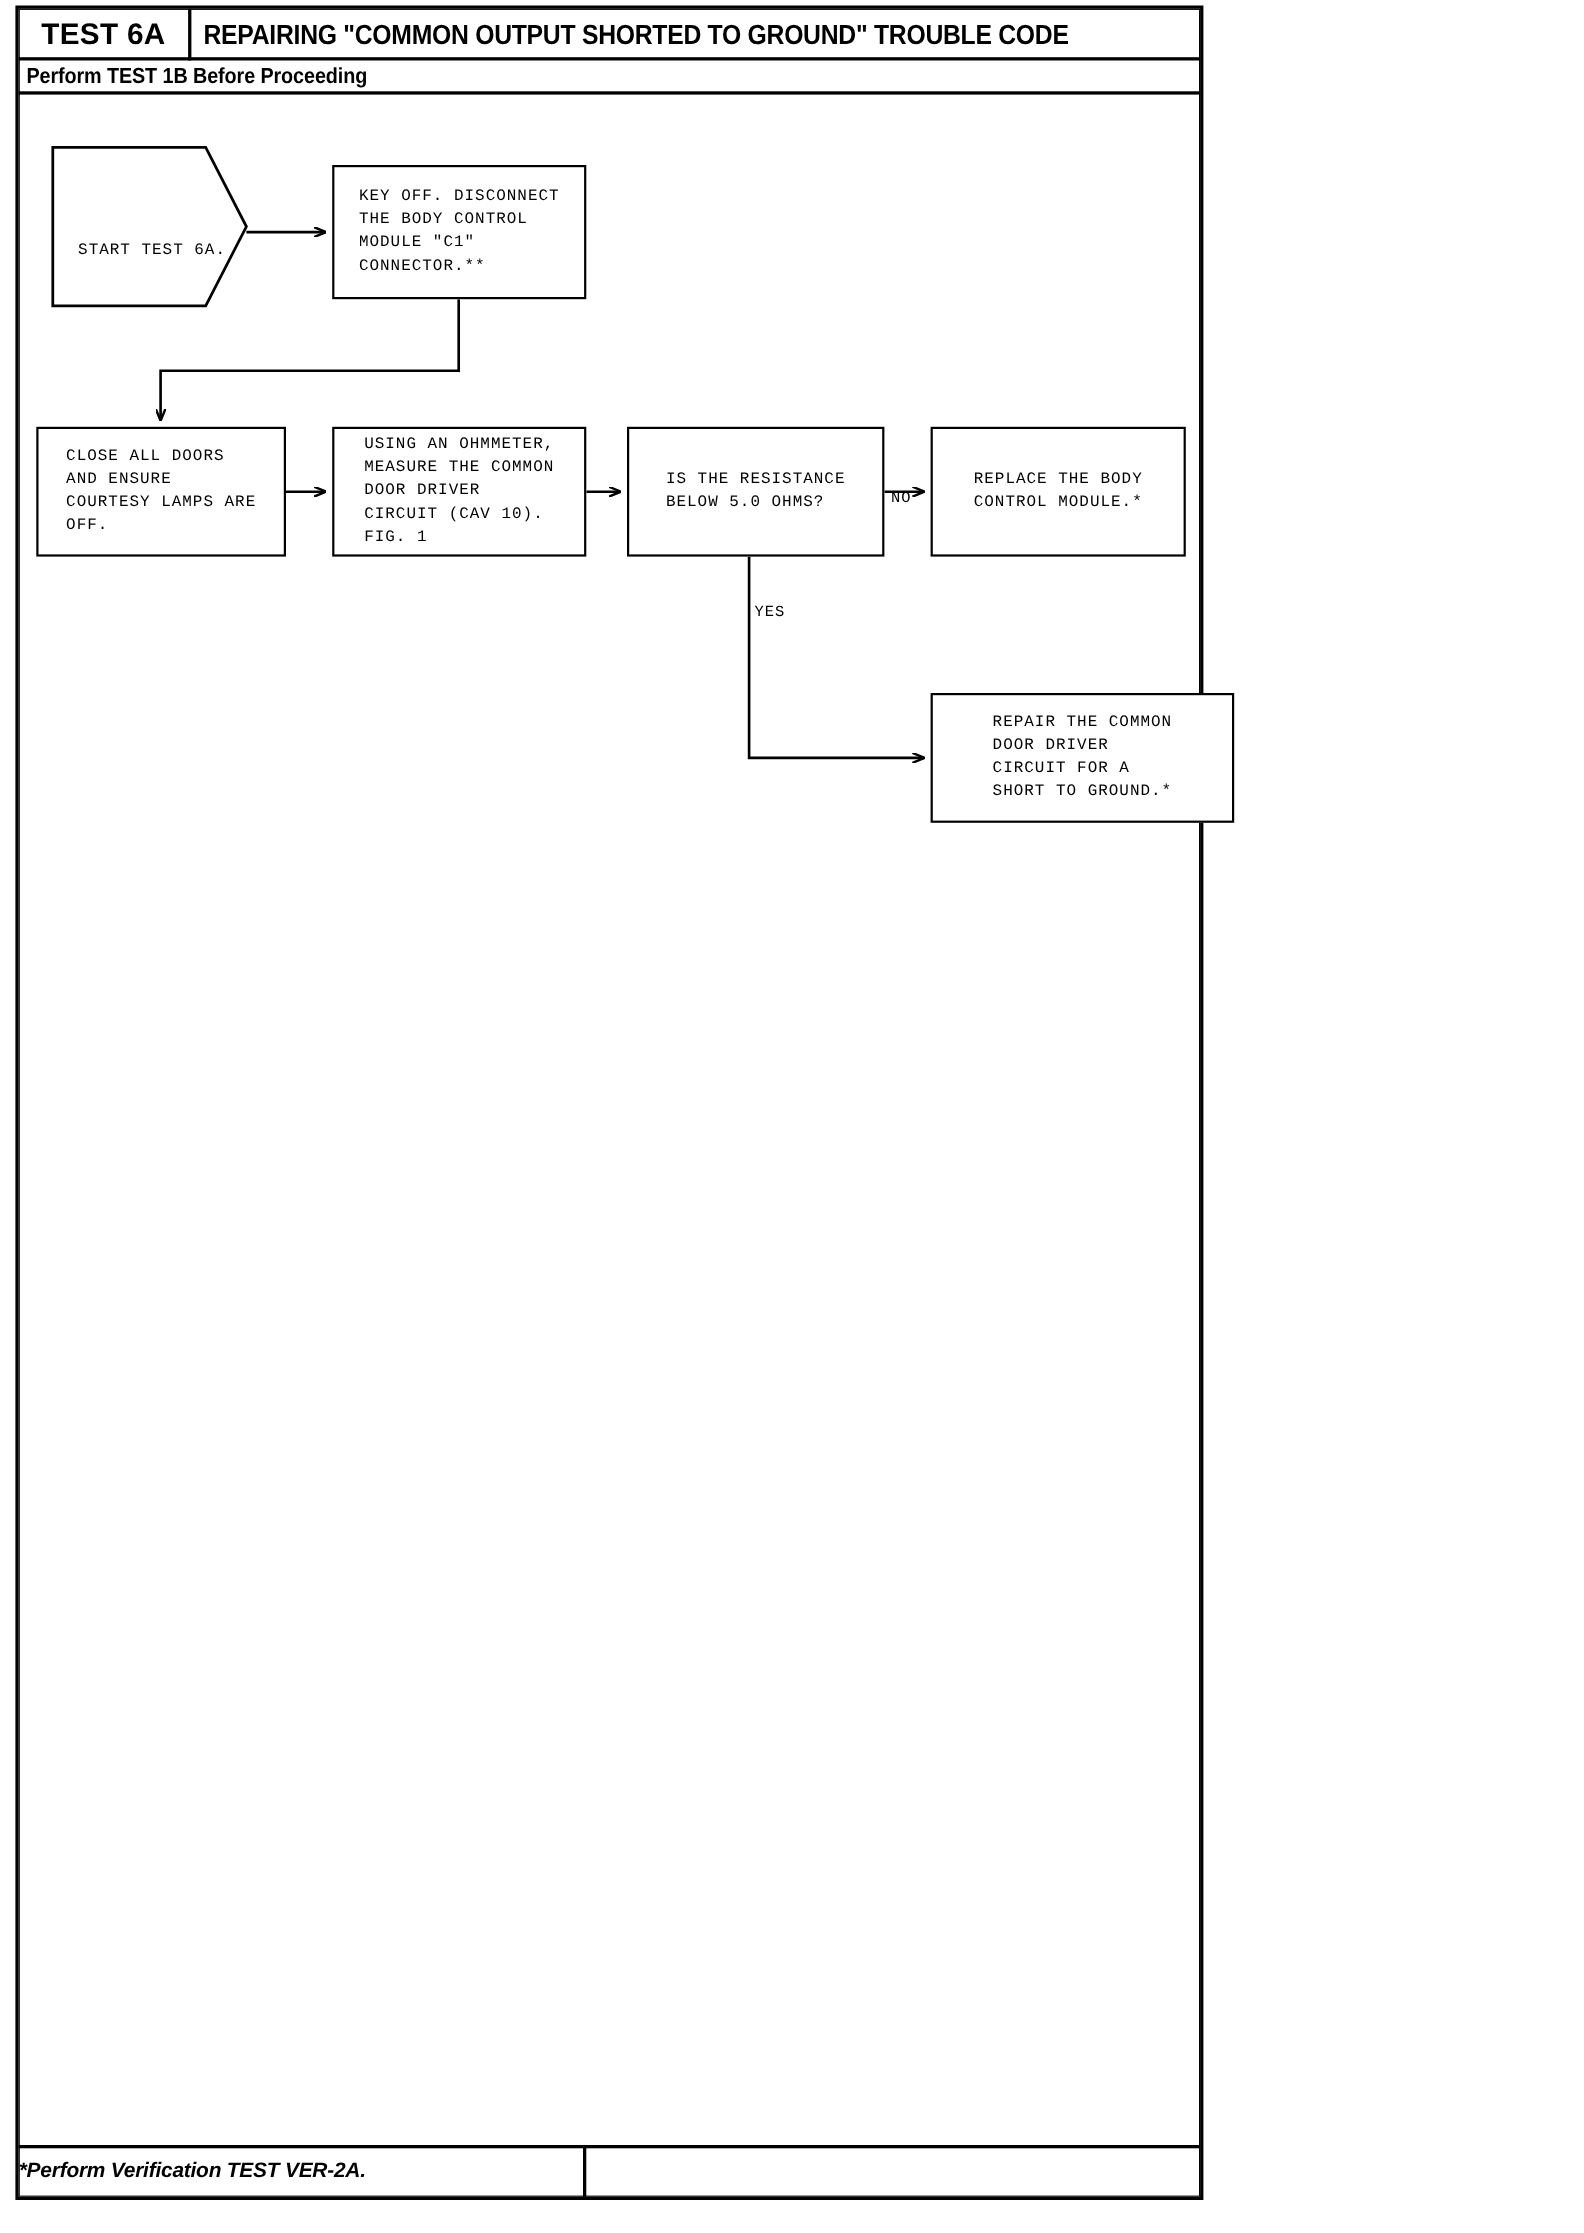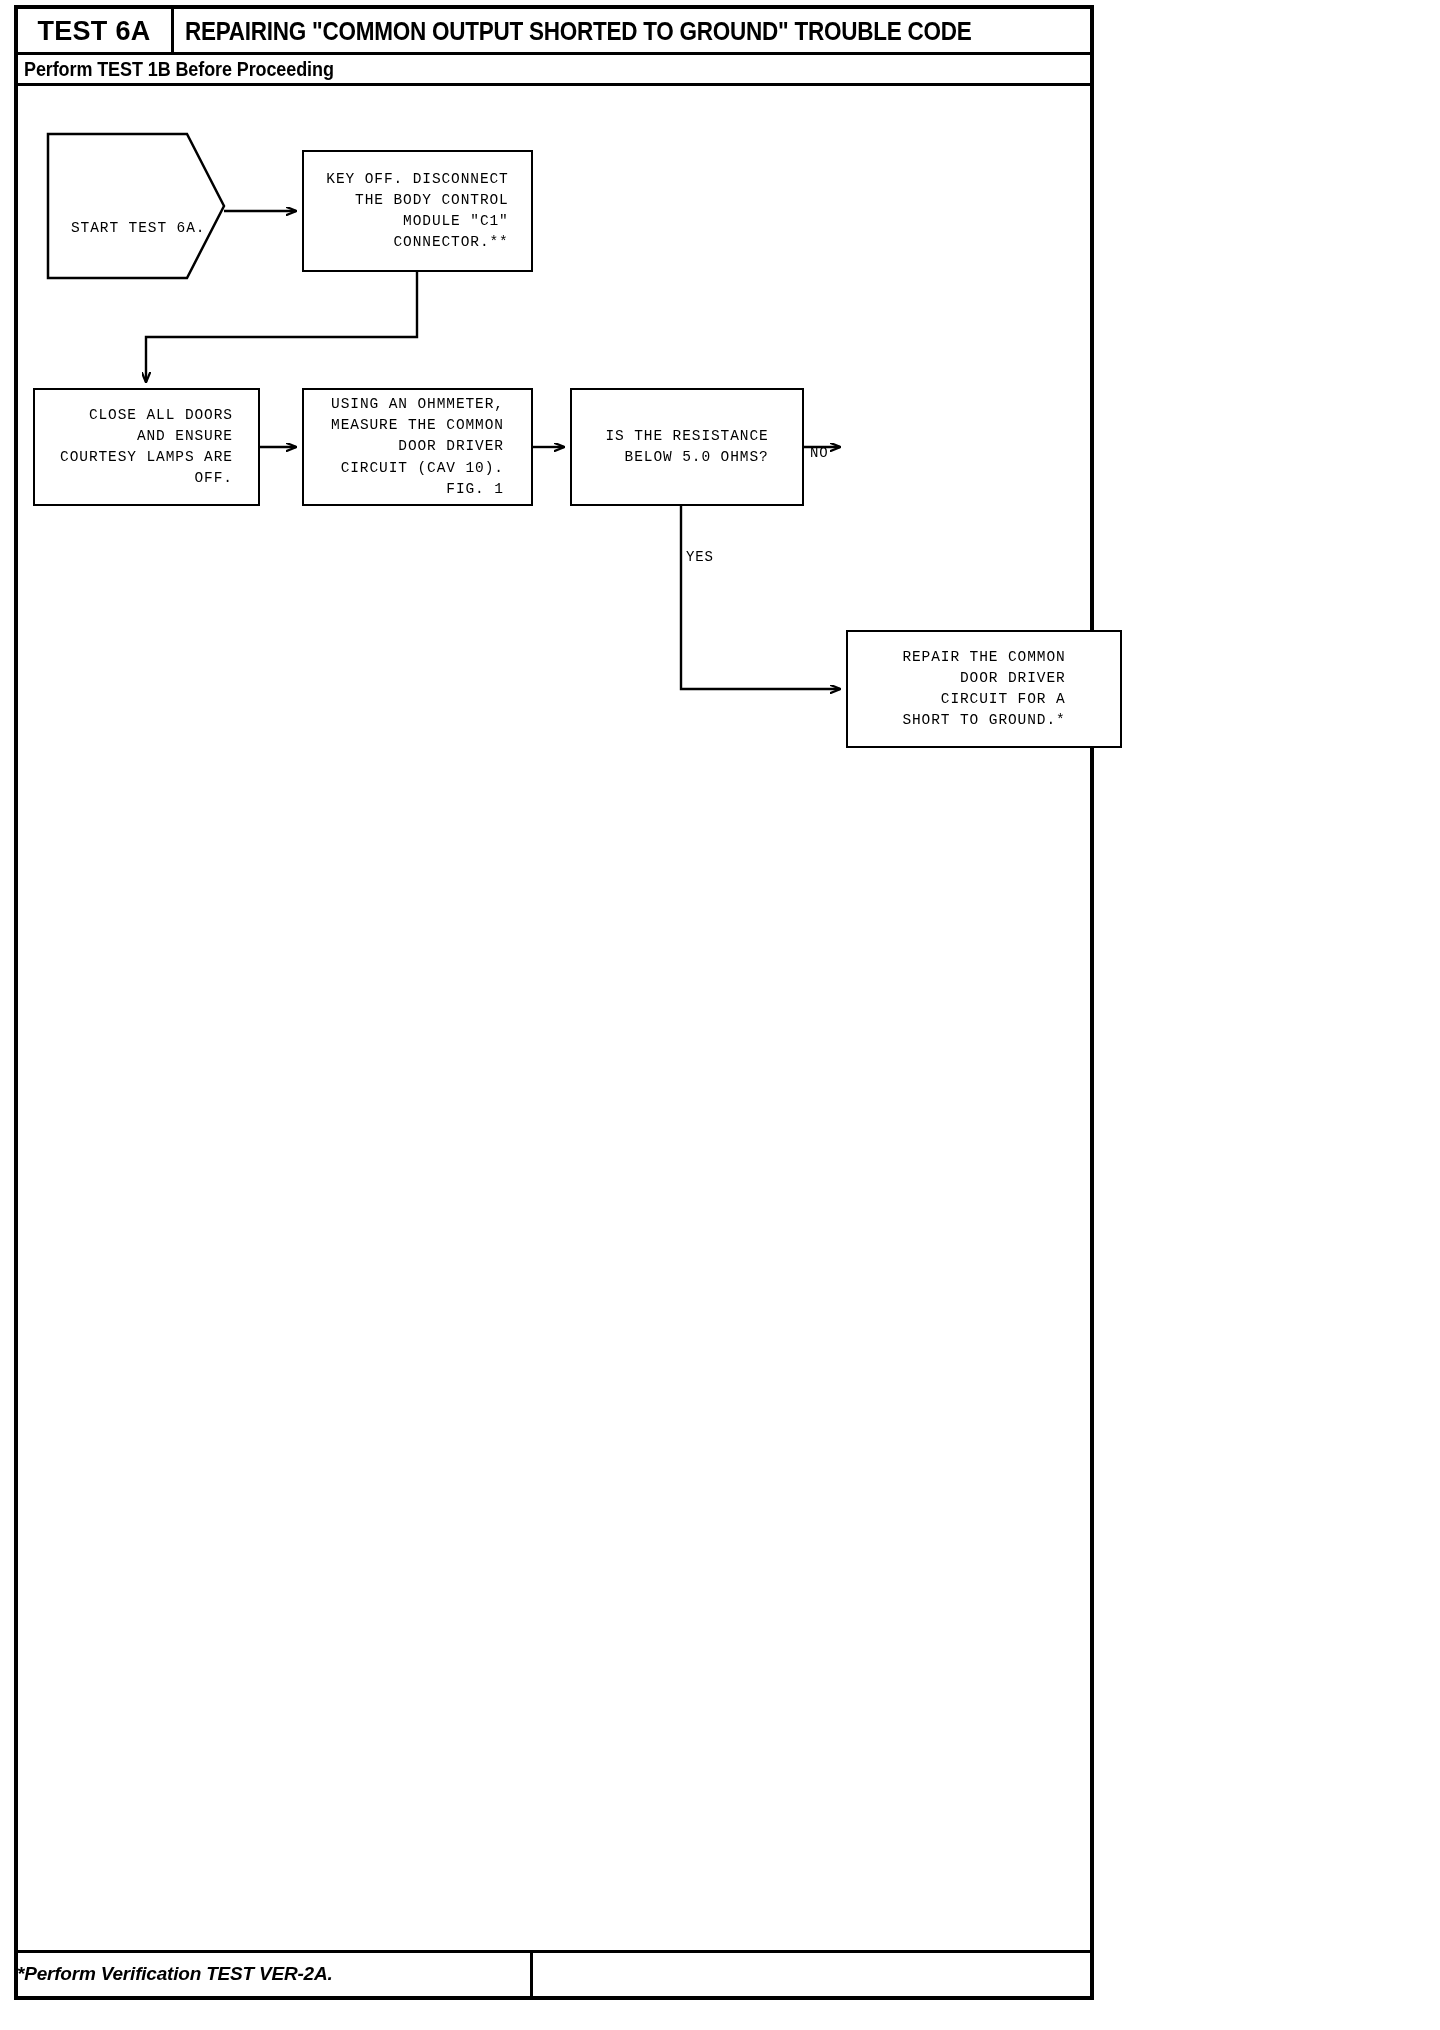--- a/index.html
+++ b/index.html
@@ -161,21 +161,21 @@
     border: 2.5px solid #000;
     background: #ffffff;
     display: flex;
     align-items: center;
     justify-content: center;
   }
   .node-text {
     font-family: "Liberation Mono", monospace;
     font-size: 14.5px;
     line-height: 1.45;
-    text-align: right;
+    text-align: left;
     letter-spacing: 0.9px;
     white-space: pre-line;
   }
 
   
   .start-node {
     position: absolute;
     left: 47px;
     top: 134px;
     width: 177px;
@@ -269,20 +269,24 @@
 DOOR DRIVER
 CIRCUIT (CAV 10).
 FIG. 1</span>
   </div>
 
   <div class="node" style="left:570px; top:388px; width:234px; height:118px;">
     <span class="node-text">IS THE RESISTANCE
 BELOW 5.0 OHMS?</span>
   </div>
 
+  <div class="node" style="left:846px; top:388px; width:232px; height:118px;">
+    <span class="node-text">REPLACE THE BODY
+CONTROL MODULE.*</span>
+  </div>
 
   <div class="node" style="left:846px; top:630px; width:276px; height:118px;">
     <span class="node-text">REPAIR THE COMMON
 DOOR DRIVER
 CIRCUIT FOR A
 SHORT TO GROUND.*</span>
   </div>
 
   <div class="edge-label" style="left:810px; top:420px;">NO</div>
   <div class="edge-label" style="left:686px; top:524px;">YES</div>

